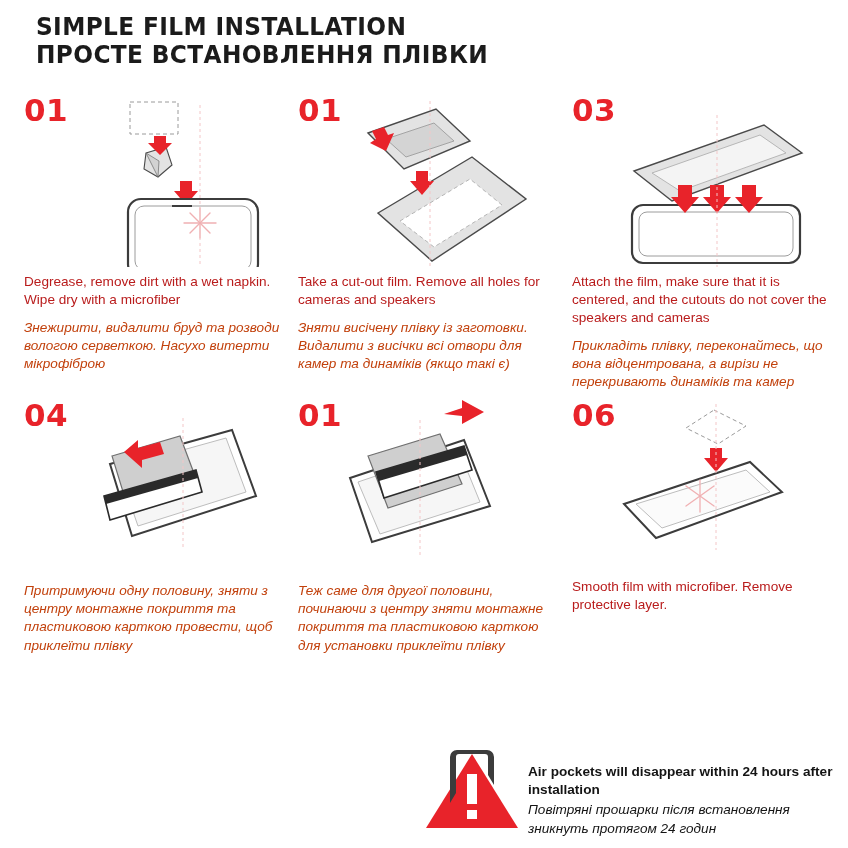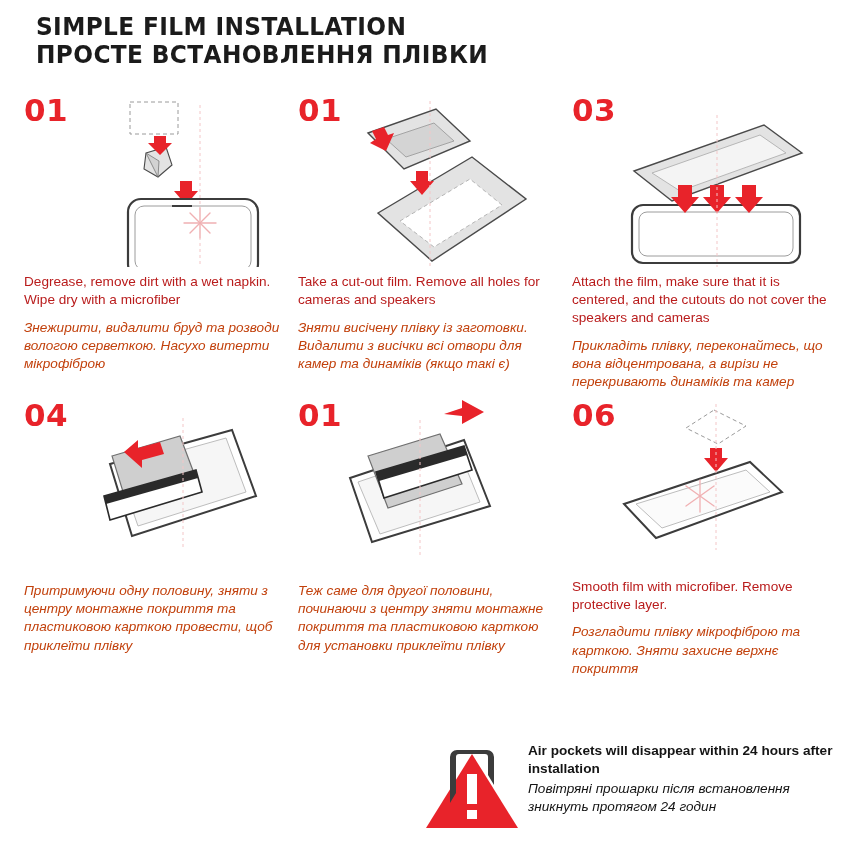--- a/index.html
+++ b/index.html
@@ -98,21 +98,21 @@
     width: 256px;
   }
 
   
   .footer {
     position: absolute;
     left: 424px;
     top: 742px;
     width: 420px;
     display: flex;
-    align-items: flex-start;
+    align-items: flex-end;
   }
   .warn-icon {
     width: 96px;
     flex: 0 0 96px;
     padding-top: 6px;
   }
   .footer-text {
     padding-left: 8px;
   }
   .footer-en {
@@ -297,21 +297,20 @@
             <line x1="118" y1="86" x2="146" y2="106"></line>
             <line x1="146" y1="86" x2="118" y2="106"></line>
             <line x1="132" y1="80" x2="132" y2="112"></line>
           </g>
           <g stroke="#f3c6c7" stroke-width="1" stroke-dasharray="3 3">
             <line x1="148" y1="4" x2="148" y2="150"></line>
           </g>
         </svg>
       </div>
       <div class="txt-en">Smooth film with microfiber. Remove protective layer.</div>
-      <div class="txt-ua">Розгладити плівку мікрофіброю та карткою. Зняти захисне верхнє покриття</div>
     </div>
 
   </div>
 
   <div class="footer">
     <div class="warn-icon">
       <svg width="96" height="86" viewBox="0 0 96 86">
         <polygon points="48,6 94,80 2,80" fill="#e8232a"></polygon>
         <rect x="43" y="26" width="10" height="30" fill="#ffffff"></rect>
         <rect x="43" y="62" width="10" height="9" fill="#ffffff"></rect>

